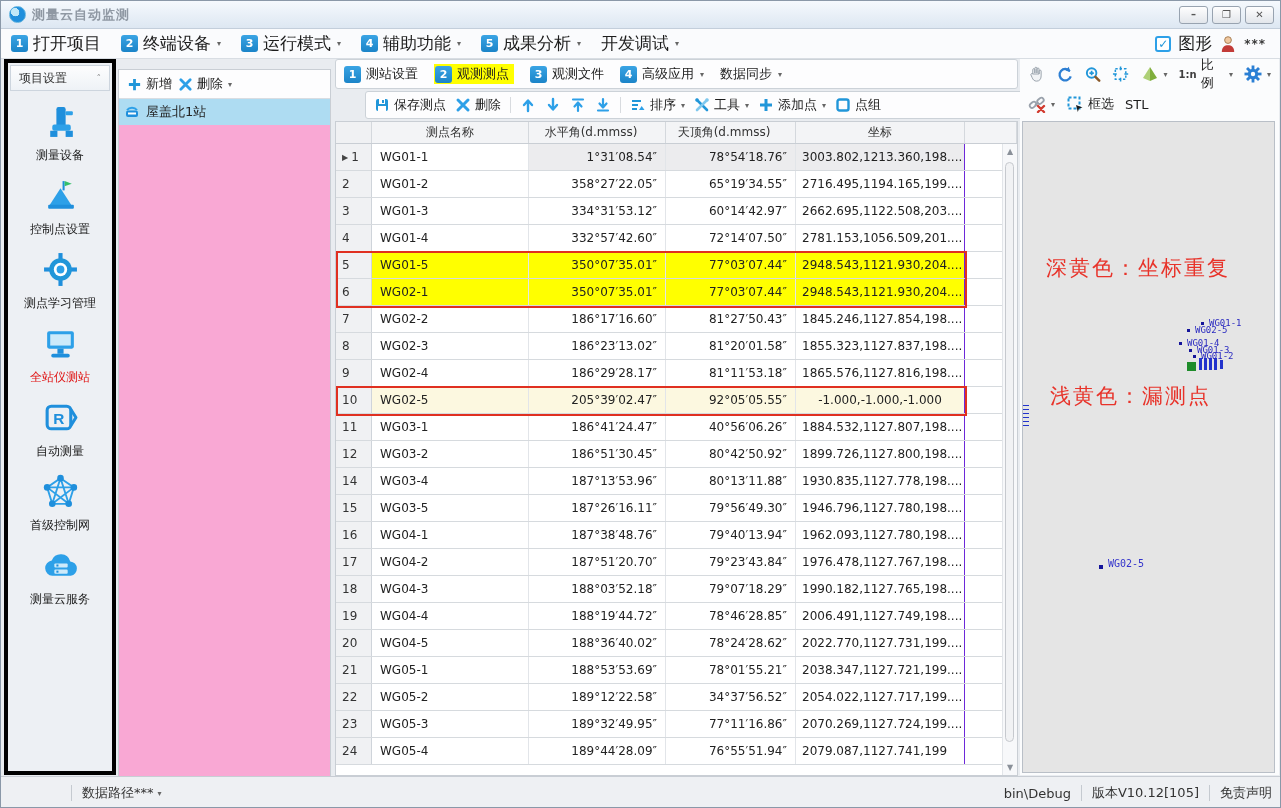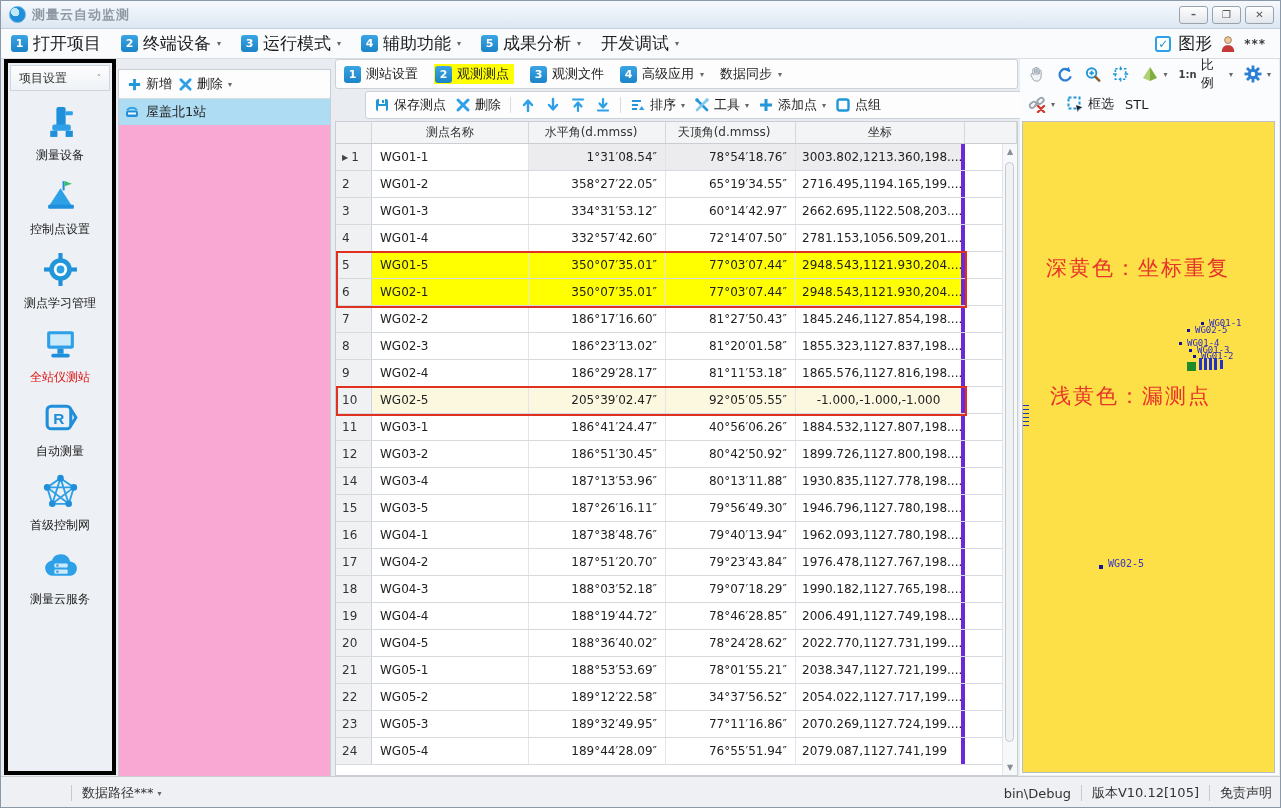--- a/index.html
+++ b/index.html
@@ -75,21 +75,21 @@
     background:#fff; border:1px solid #c9ced4; overflow:hidden; }
   .grid-header { display:flex; height:22px; background:#f3f4f6; border-bottom:1px solid #c9ced4; }
   .grid-header .cell { border-right:1px solid #d4d8dd; display:flex; align-items:center;
     justify-content:center; color:#333; font-size:12px; }
   .grid-row { display:flex; height:27px; border-bottom:1px solid #d6dade; background:#fff; }
   .cell { flex:0 0 auto; display:flex; align-items:center; overflow:hidden; white-space:nowrap; }
   .c-num  { width:36px; background:#f0f1f3; border-right:1px solid #cfd4da; padding-left:6px; color:#333; }
   .c-name { width:157px; padding-left:8px; border-right:1px solid #e2e5e9; }
   .c-h    { width:137px; justify-content:flex-end; padding-right:8px; border-right:1px solid #e2e5e9; }
   .c-z    { width:130px; justify-content:flex-end; padding-right:8px; border-right:1px solid #e2e5e9; }
-  .c-coord{ width:169px; padding-left:6px; border-right:4px solid #6d28d9; }
+  .c-coord{ width:169px; padding-left:6px; border-right:1px solid #6d28d9; }
   .c-fill { flex:1 1 auto; }
   .row-arrow { font-size:8px; color:#444; margin-right:3px; }
   .grid-row.current .c-h, .grid-row.current .c-z, .grid-row.current .c-coord { background:#ececee; }
   .grid-row.dup .c-name, .grid-row.dup .c-h, .grid-row.dup .c-z, .grid-row.dup .c-coord { background:#ffff00; }
   .grid-row.missing .c-name, .grid-row.missing .c-h, .grid-row.missing .c-z,
   .grid-row.missing .c-coord { background:#fcf8e0; }
   .grid-row.missing .c-coord { justify-content:center; padding-left:0; }
   .red-box { position:absolute; border:2px solid #e03020; pointer-events:none; left:0; width:631px; }
   #dup-outline { top:129px; height:57px; }
   #missing-outline { top:264px; height:30px; }
@@ -101,21 +101,21 @@
   .vscroll .arr.up { top:3px; } .vscroll .arr.dn { bottom:3px; }
   .vscroll .thumb { position:absolute; left:2px; width:9px; top:18px; height:580px;
     background:#f1f2f4; border:1px solid #c6c9ce; border-radius:5px; }
 
   
   .right-panel { position:absolute; left:1019px; top:58px; width:259px; height:716px; background:#fbfcfd; }
   .rp-toolbar { height:30px; display:flex; align-items:center; gap:11px; padding:0 8px; background:#fbfcfd; }
   .rp-toolbar svg { width:18px; height:18px; }
   .scale-txt { color:#404040; font-weight:bold; font-size:10px; }
   .rp-label { font-size:13px; color:#1d1d1d; }
-  .canvas { position:absolute; left:2px; top:62px; width:253px; height:652px; background:#fde047;
+  .canvas { position:absolute; left:2px; top:62px; width:253px; height:652px; background:#e5e5e5;
     border:1px solid #b9bfc7; overflow:hidden; }
   .legend-red { position:absolute; font-family:"DejaVu Serif","Liberation Serif",serif;
     font-size:21px; color:#e8332a; letter-spacing:2px; white-space:nowrap; }
   #legend-dup { left:23px; top:132px; }
   #legend-missing { left:27px; top:260px; }
   .cluster { position:absolute; left:160px; top:196px; width:85px; height:62px;
     font-family:"DejaVu Sans Mono","Liberation Mono",monospace; }
   .pt-label { position:absolute; font-size:9px; color:#2a2ac0; white-space:nowrap; }
   .pt-dot { position:absolute; width:3px; height:3px; background:#14149a; }
   .cluster-base { position:absolute; left:4px; top:40px; width:40px; height:13px; }

